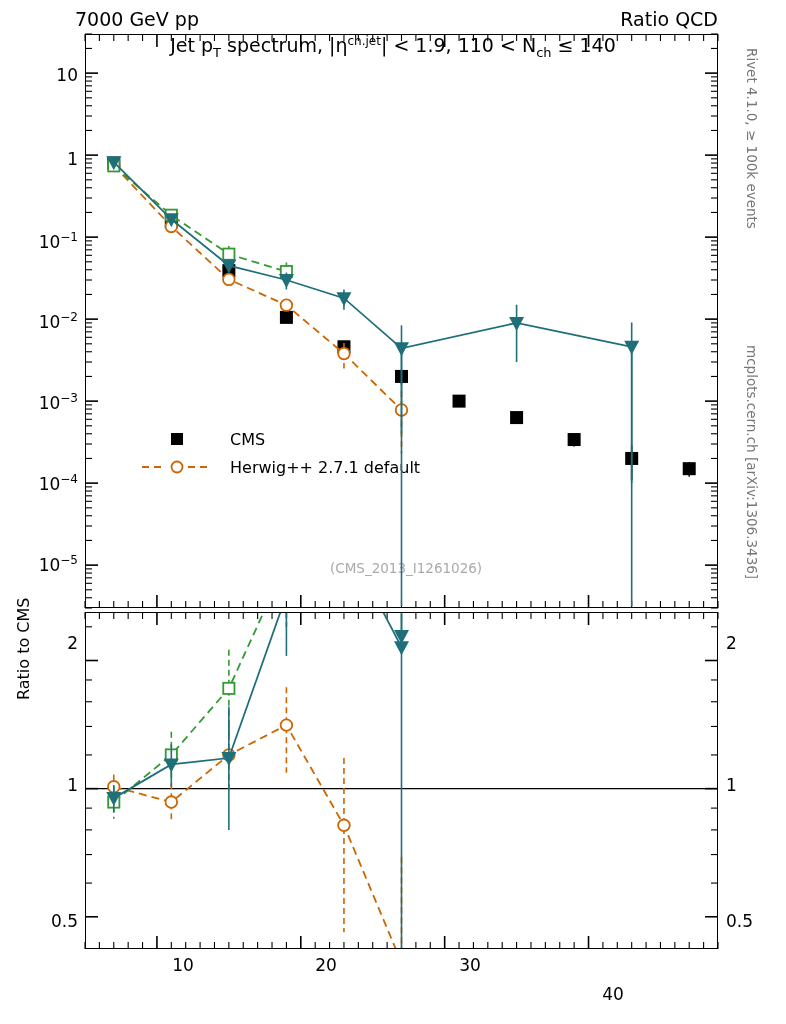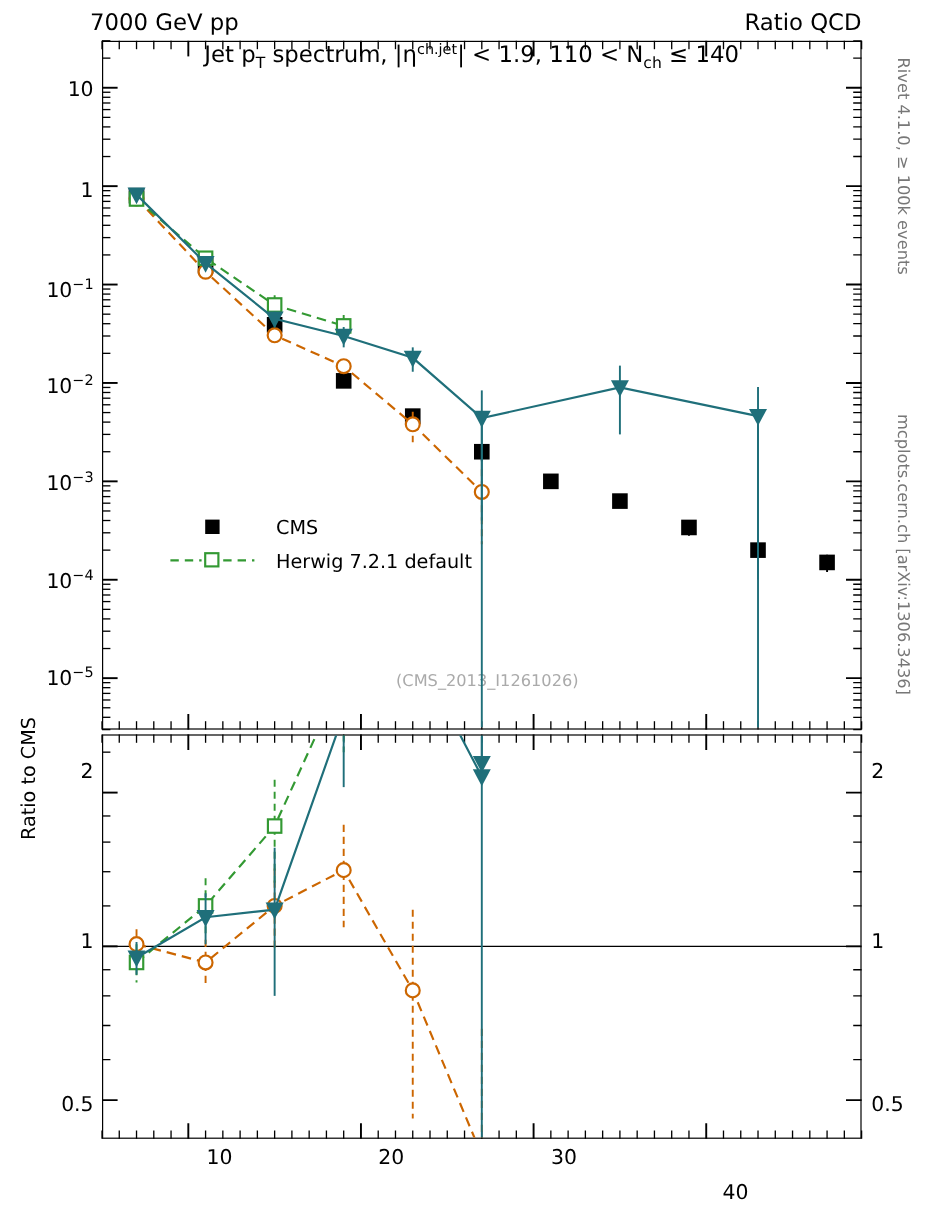--- a/index.html
+++ b/index.html
@@ -86,26 +86,26 @@
       <div class="sym">
         <svg width="84" height="20">
             <rect x="31" y="4" width="12" height="12" fill="#000"></rect>
           </svg>
       </div>
       <div class="lbl">CMS</div>
     </div>
     <div class="row">
       <div class="sym">
         <svg width="84" height="20">
-          <line x1="2" y1="10" x2="28" y2="10" stroke="#339933" stroke-width="1.8" stroke-dasharray="7,5"></line>
-          <line x1="46" y1="10" x2="72" y2="10" stroke="#339933" stroke-width="1.8" stroke-dasharray="7,5"></line>
-          <rect x="31" y="4" width="11" height="11" fill="none" stroke="#339933" stroke-width="1.8"></rect>
+          <line x1="2" y1="10" x2="26" y2="10" stroke="#cc6600" stroke-width="1.8" stroke-dasharray="7,5"></line>
+          <line x1="48" y1="10" x2="72" y2="10" stroke="#cc6600" stroke-width="1.8" stroke-dasharray="7,5"></line>
+          <circle cx="37" cy="10" r="5.5" fill="none" stroke="#cc6600" stroke-width="1.8"></circle>
         </svg>
       </div>
-      <div class="lbl">Herwig 7.2.1 default</div>
+      <div class="lbl">Herwig++ 2.7.1 default</div>
     </div>
   </div>
 
   <svg class="overlay" id="data-layer">
       <defs>
         <clipPath id="clipMain">
           <rect x="86" y="35" width="631" height="572"></rect>
         </clipPath>
       </defs>
       <defs>

